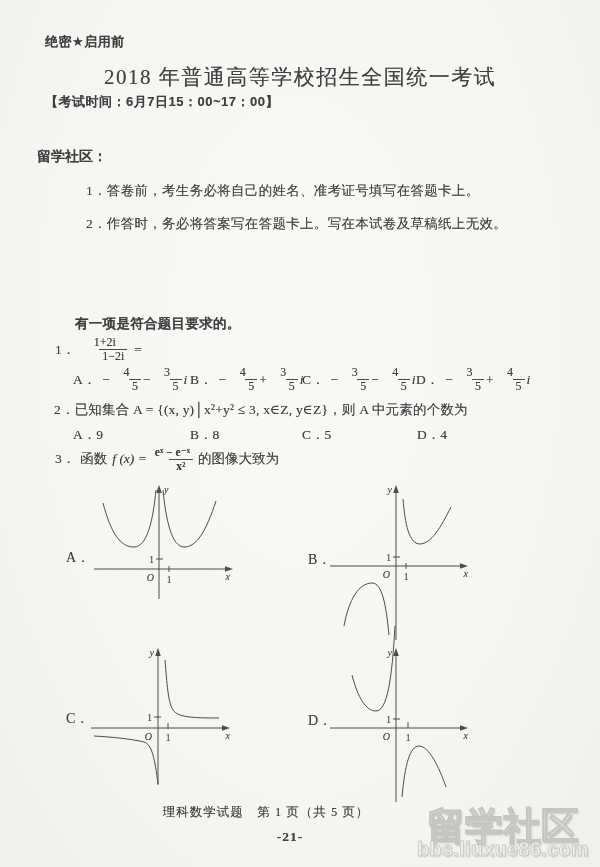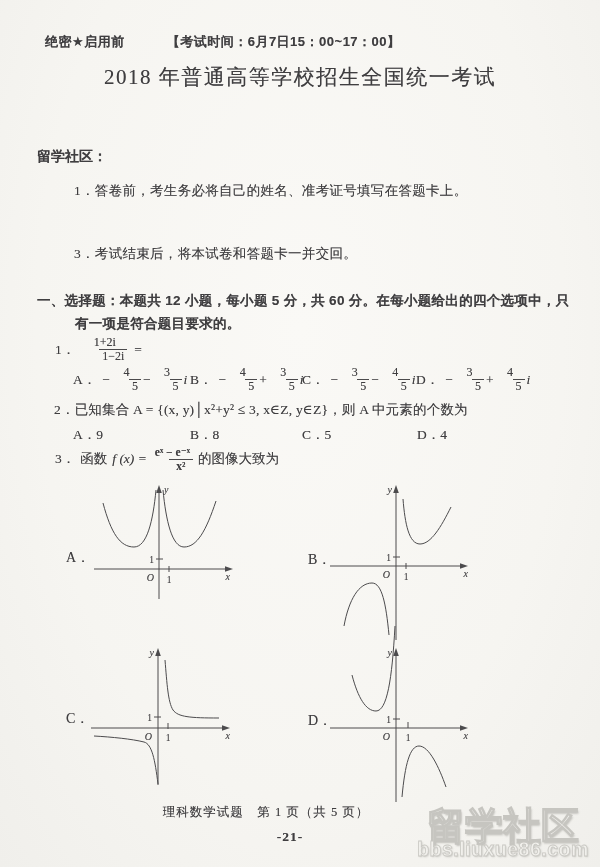--- a/index.html
+++ b/index.html
@@ -5,25 +5,25 @@
   html,body{margin:0;padding:0;background:#e8e7e3;}
   .page{
     position:relative;width:600px;height:867px;margin:0 auto;overflow:hidden;
     background:radial-gradient(ellipse at 50% 38%, #faf9f6 0%, #f6f5f1 62%, #f0efeb 100%);
     color:#3f3e40;
     font-family:"Liberation Serif","DejaVu Serif",serif;
     text-shadow:0 0 0.45px rgba(80,78,80,.55);
   }
   .abs{position:absolute;}
   .sans{font-family:"Liberation Sans","DejaVu Sans",sans-serif;}
-  .hdr{top:33px;left:45px;display:flex;gap:42px;font-size:13px;font-weight:700;letter-spacing:.5px;}
+  .hdr{top:33px;left:45px;display:flex;gap:42px;font-size:13px;font-weight:700;letter-spacing:.5px;flex-direction:column;}
   .title{top:63px;left:0;width:600px;text-align:center;font-size:21px;letter-spacing:1.5px;}
   .subtitle{top:96px;left:0;width:600px;text-align:center;font-size:29px;font-weight:700;letter-spacing:4px;}
   .notice-h{top:148px;left:37px;font-size:14px;font-weight:700;}
-  .notice{font-size:13.5px;letter-spacing:.3px;}
+  .notice{font-size:13.5px;letter-spacing:.3px;margin-left:12px;}
   .n1{top:182px;left:74px;} .n2{top:215px;left:74px;} .n3{top:245px;left:74px;}
   .sec{font-size:13.5px;font-weight:700;letter-spacing:.3px;}
   .sec1{top:292px;left:37px;} .sec2{top:315px;left:75px;}
   .mrow{display:flex;align-items:center;font-size:13.5px;}
   .q1stem{top:336px;left:55px;gap:7px;}
   .q3stem{top:446px;left:55px;gap:5px;}
   .frac{display:inline-block;text-align:center;line-height:1.12;font-size:12px;}
   .frac .den{border-top:1px solid #4b4a4c;margin-left:17px;}
   .frac .num,.frac .den{display:block;padding:0 3px;}
   .q3frac{font-size:11.5px;font-weight:bold;}
@@ -53,23 +53,22 @@
 
   <div class="abs hdr sans">
     <span>绝密★启用前</span>
     <span>【考试时间：6月7日15：00~17：00】</span>
   </div>
 
   <div class="abs title">2018 年普通高等学校招生全国统一考试</div>
 
   <div class="abs notice-h sans">留学社区：</div>
   <div class="abs notice n1">1．答卷前，考生务必将自己的姓名、准考证号填写在答题卡上。</div>
-  <div class="abs notice n3">3．考试结束后，将本试卷和答题卡一并交回。</div>
-
-  <div class="abs sec sec1 sans">一、选择题：本题共 12 小题，每小题 5 分，共 60 分。在每小题给出的四个选项中，只</div>
+  <div class="abs notice n2">2．作答时，务必将答案写在答题卡上。写在本试卷及草稿纸上无效。</div>
+
   <div class="abs sec sec2 sans">有一项是符合题目要求的。</div>
 
   <div class="abs mrow q1stem">
     <span>1．</span>
     <span class="frac">
       <span class="num">1+2i</span>
       <span class="den">1−2i</span>
     </span>
     <span>=</span>
   </div>

